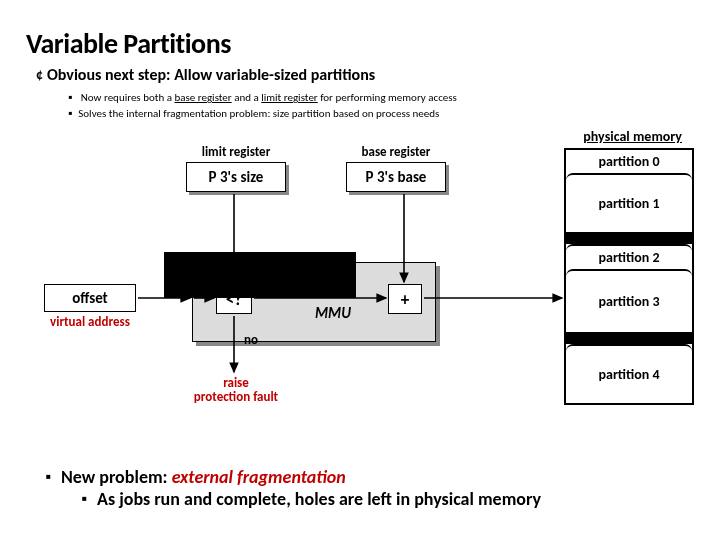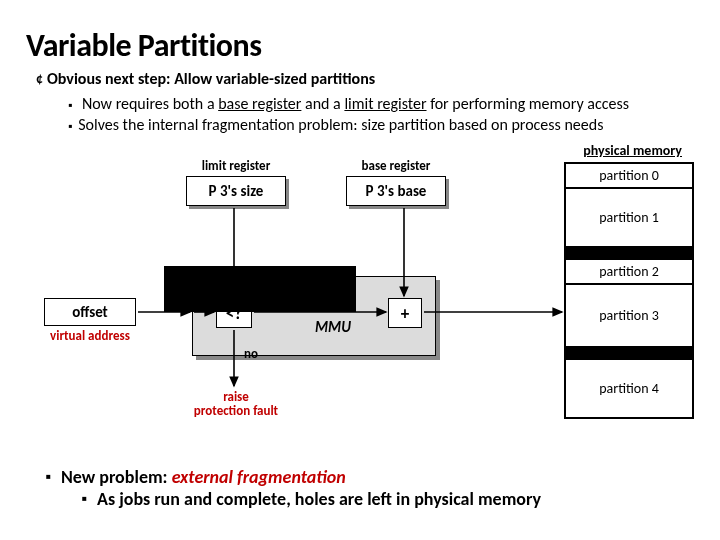--- a/index.html
+++ b/index.html
@@ -6,32 +6,32 @@
   body {
     width: 720px;
     height: 540px;
     background: #fff;
     font-family: Calibri, Arial, sans-serif;
     color: #000;
     position: relative;
     padding: 26px 26px 0 26px;
   }
   .title {
-    font-size: 32px;
+    font-size: 28px;
     font-weight: 700;
     letter-spacing: -0.5px;
     margin-bottom: 4px;
   }
   .sub {
     font-size: 16px;
     font-weight: 700;
     margin-left: 10px;
   }
   .sub .circ { font-size: 14px; margin-right: 4px; vertical-align: 1px; }
-  ul.bullets { list-style: none; margin: 6px 0 12px 42px; font-size: 16px; }
+  ul.bullets { list-style: none; margin: 6px 0 12px 42px; font-size: 11px; }
   ul.bullets li::before { content: "▪"; margin-right: 6px; font-size: 12px; }
   ul.bullets li { margin-bottom: 2px; }
   u { text-decoration: underline; }
 
   .diagram {
     position: relative;
     width: 668px;
     height: 310px;
     margin-top: 10px;
   }
@@ -64,21 +64,21 @@
   .yes-no { font-size: 13px; font-weight: 700; }
 
   
   .mem {
     position: absolute;
     right: 0;
     top: 16px;
     width: 130px;
     border: 2px solid #000;
   }
-  .mem .part { border-top: 2px solid #000; text-align: center; font-size: 14px; font-weight: 400; padding: 3px 0; }
+  .mem .part { border-top: 2px solid #000; text-align: center; font-size: 14px; font-weight: 700; padding: 3px 0; border-radius: 7px; }
   .mem .part.first { border-top: none; }
   .mem .gap { border-top: 2px solid #000; background: #000; height: 12px; }
   .mem .part.tall { padding: 22px 0; }
   .mem .part.med { padding: 20px 0; }
 
   
   svg.layer { position: absolute; left:0; top:0; width:100%; height:100%; pointer-events:none; }
 
   .footer-bullets {
     position: absolute;

